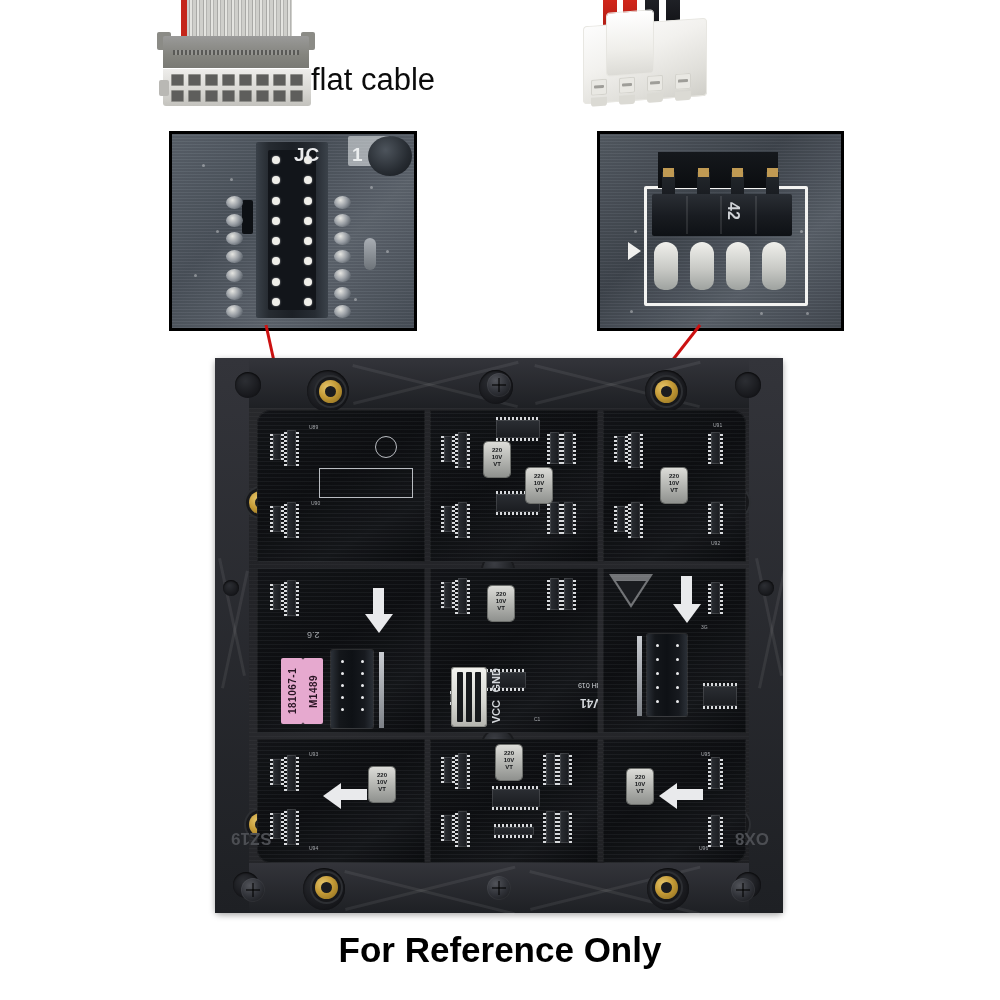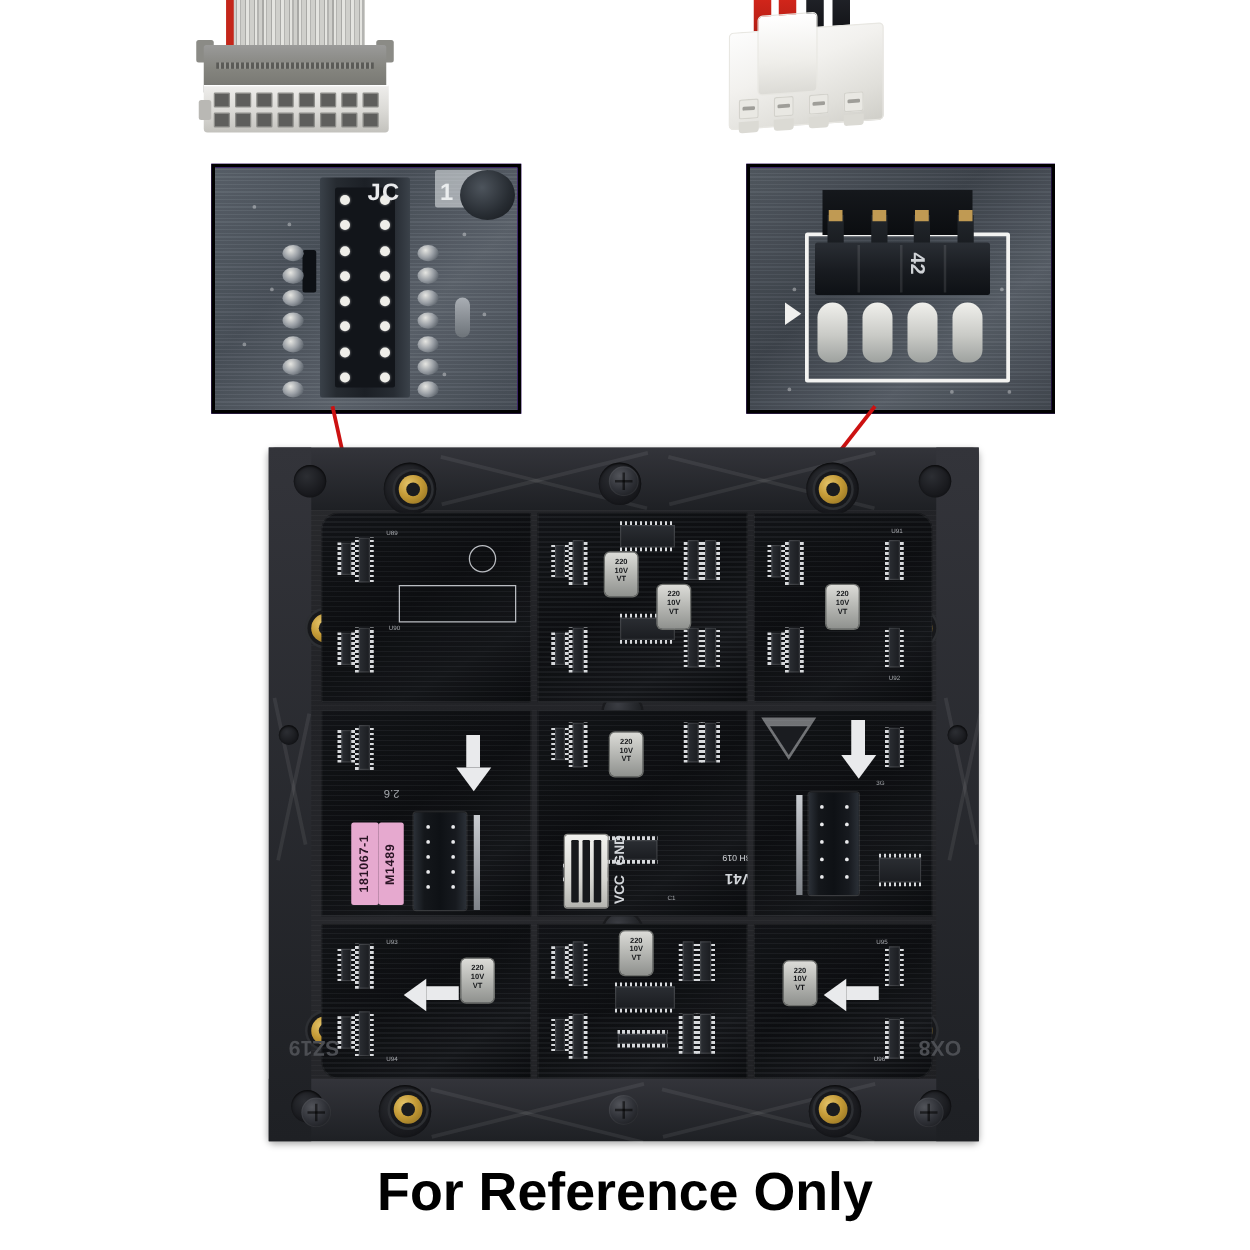--- a/index.html
+++ b/index.html
@@ -76,21 +76,21 @@
   .pw-slot{width:16px;height:16px;background:#e9e8e3;border-radius:2px;box-shadow:inset 0 0 0 1px #d3d2cc;position:relative;}
   .pw-slot:after{content:"";position:absolute;left:3px;top:6px;width:10px;height:3px;background:#9f9e99;border-radius:1px;}
   .pw-teeth{position:absolute;left:26px;top:100px;width:108px;height:9px;display:flex;gap:12px;transform:skewY(-4deg);}
   .pw-tooth{width:16px;height:9px;background:#dbdad4;border-radius:0 0 3px 3px;}
 
   
   .inset{
     position:absolute;
     border:3px solid #000;
     overflow:hidden;
-    background:#6d28d9;
+    background:#000000;
     text-decoration:underline;
   }
   #inset-flat{left:169px;top:131px;width:242px;height:194px;}
   #inset-power{left:597px;top:131px;width:241px;height:194px;}
   .pcb-tex{
     position:absolute;inset:0;
     background:
       repeating-linear-gradient(0deg, rgba(255,255,255,.045) 0 1px, rgba(0,0,0,.05) 1px 3px),
       linear-gradient(135deg,#5a626b 0%,#4a515a 35%,#5d646d 65%,#474e57 100%);
   }
@@ -238,21 +238,21 @@
   .wh-conn i{position:absolute;top:4px;width:6px;height:calc(100% - 8px);background:#17191c;border-radius:1px;}
   .rot-txt{
     position:absolute;color:#d3d6da;font-family:"Liberation Sans",sans-serif;
     transform:rotate(180deg);white-space:nowrap;
   }
   .corner-txt{position:absolute;color:#4c4e53;font-size:17px;font-weight:700;transform:rotate(180deg);font-family:"Liberation Sans",sans-serif;}
 
   
   #caption{
     position:absolute;left:0;top:930px;width:1000px;text-align:center;
-    font-size:43px;font-weight:700;color:#000;
+    font-size:35px;font-weight:700;color:#000;
     font-family:"Liberation Sans", sans-serif;
   }
 </style>
 </head>
 <body>
 
 <div id="stage">
 
   <div id="flat-cable-photo">
     <div class="fc-ribbon"></div>
@@ -275,20 +275,21 @@
       <div class="fc-pin"></div>
       <div class="fc-pin"></div>
       <div class="fc-pin"></div>
       <div class="fc-pin"></div>
       <div class="fc-pin"></div>
       <div class="fc-pin"></div>
       <div class="fc-pin"></div>
     </div>
   </div>
 
+  <div class="lbl" style="left:311px;top:62px;font-size:31px;">flat cable</div>
 
   <div id="power-cable-photo">
     <div class="pw-wire" style="left:38px;background:linear-gradient(180deg,#d8271c 0%,#a81b12 100%);"></div>
     <div class="pw-wire" style="left:58px;background:linear-gradient(180deg,#d8271c 0%,#a81b12 100%);"></div>
     <div class="pw-wire" style="left:80px;background:linear-gradient(180deg,#22242a 0%,#0d0e11 100%);"></div>
     <div class="pw-wire" style="left:101px;background:linear-gradient(180deg,#22242a 0%,#0d0e11 100%);"></div>
     <div class="pw-shell"></div>
     <div class="pw-tab"></div>
     <div class="pw-slotrow">
       <div class="pw-slot"></div>

